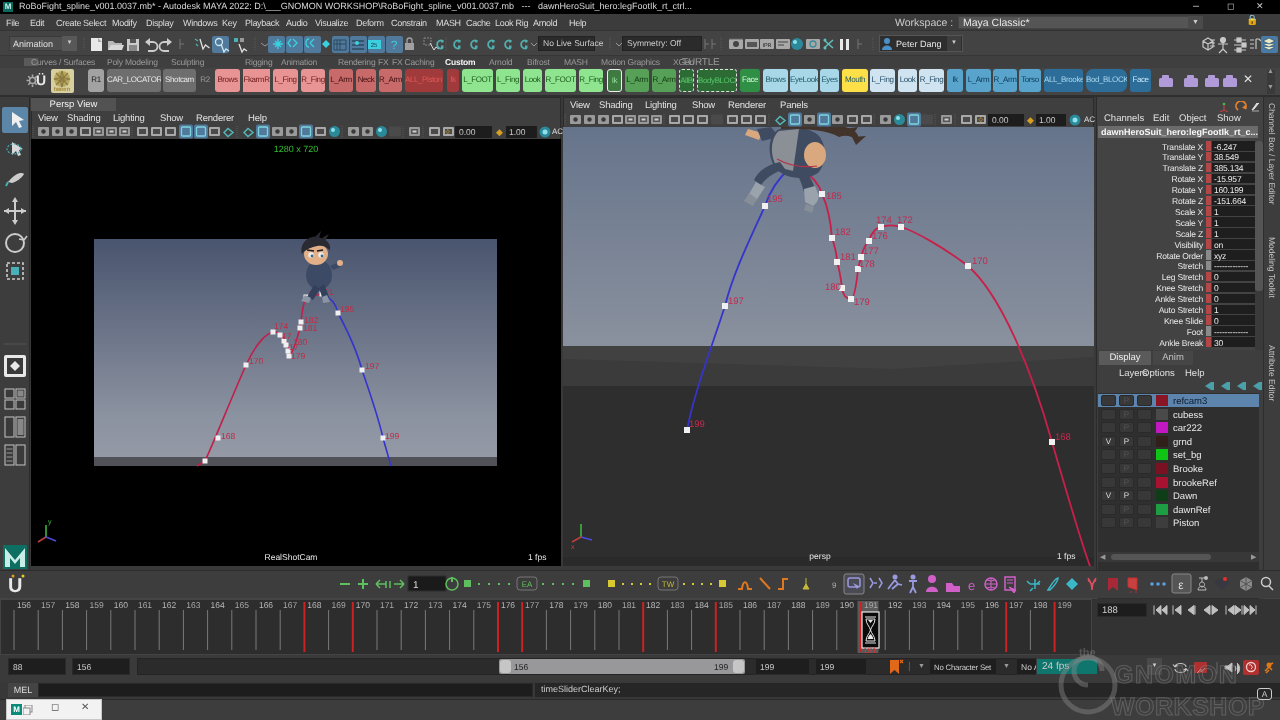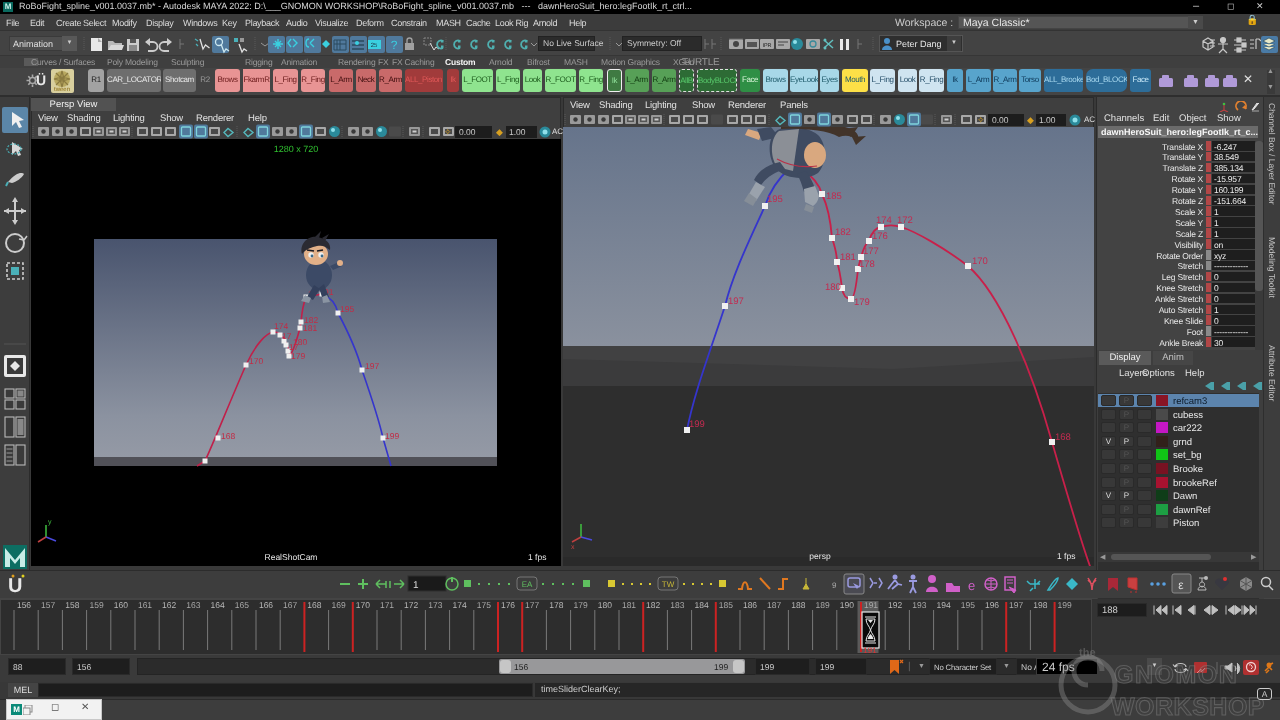--- a/index.html
+++ b/index.html
@@ -983,21 +983,21 @@
       <svg class="abs" style="left:886px;top:3px;" width="20" height="19">
         <path d="M4 2 h9 v14 l-4.5 -4 l-4.5 4 z" fill="#e06818"></path>
         <path d="M14 2 l3 3 m-3 0 l3 -3" stroke="#e06818" stroke-width="1.2"></path>
       </svg>
       <div class="txt" style="left:908px;top:6px;color:#666;font-size:10px;">|</div>
       <div class="txt" style="left:918px;top:8px;color:#999;font-size:7px;">▼</div>
       <div class="abs" style="left:929px;top:3px;width:68px;height:17px;background:#1e1e1e;border:1px solid #2a2a2a;color:#ccc;font-size:8.5px;line-height:16px;padding-left:4px;white-space:nowrap;overflow:hidden;"><span style="font-size:7.8px;letter-spacing:-0.2px;">No Character Set</span></div>
       <div class="txt" style="left:1003px;top:8px;color:#999;font-size:7px;">▼</div>
       <div class="abs" style="left:1016px;top:3px;width:72px;height:17px;background:#1e1e1e;border:1px solid #2a2a2a;color:#ccc;font-size:8.5px;line-height:16px;padding-left:4px;white-space:nowrap;overflow:hidden;">No Anim Layer</div>
       <div class="txt" style="left:1094px;top:6px;color:#666;font-size:10px;">|</div>
-      <div class="abs" style="left:1036px;top:3px;width:62px;height:17px;background:#000000;border:1px solid #3a3a3a;color:#ccc;font-size:12px;line-height:16px;padding-left:5px;">24 fps</div>
+      <div class="abs" style="left:1036px;top:3px;width:62px;height:17px;background:#0f766e;border:1px solid #3a3a3a;color:#ccc;font-size:10px;line-height:16px;padding-left:5px;">24 fps</div>
       <div class="abs" style="left:1147px;top:3px;width:15px;height:17px;background:#4a4a4a;color:#ccc;font-size:6px;text-align:center;line-height:17px;">▼</div>
       <svg class="abs" style="left:1170px;top:4px;" width="110" height="17">
         <path d="M5 8 a5.5 3.5 0 0 1 11 0 m-11 2 a5.5 3.5 0 0 0 11 0 m-11 -2 l-2 -2.5 m2 2.5 l2.5 -1.8 m8.5 3.3 l2 2.5 m-2 -2.5 l-2.5 1.8" stroke="#c4c4c4" stroke-width="1.2" fill="none"></path>
         <rect x="24" y="3" width="13" height="11" rx="1" fill="#b03030"></rect>
         <path d="M27 14 l4 -4 l0 3 l4 -4" stroke="#e88" fill="none"></path>
         <path d="M47 3 v12" stroke="#666"></path>
         <path d="M55 7 h3 l4 -3 v9 l-4 -3 h-3 z m10 0 a4 4 0 0 1 0 5 m2 -8 a7 7 0 0 1 0 11" stroke="#c4c4c4" fill="#c4c4c4"></path>
         <rect x="73" y="1" width="16" height="15" rx="2" fill="#b03030"></rect>
         <circle cx="81" cy="8" r="4.5" fill="none" stroke="#f0d0d0" stroke-width="1.3"></circle>
         <path d="M79 6 q2 -1 3 1 q1 2 -1 3" stroke="#f0d0d0" fill="none"></path>

